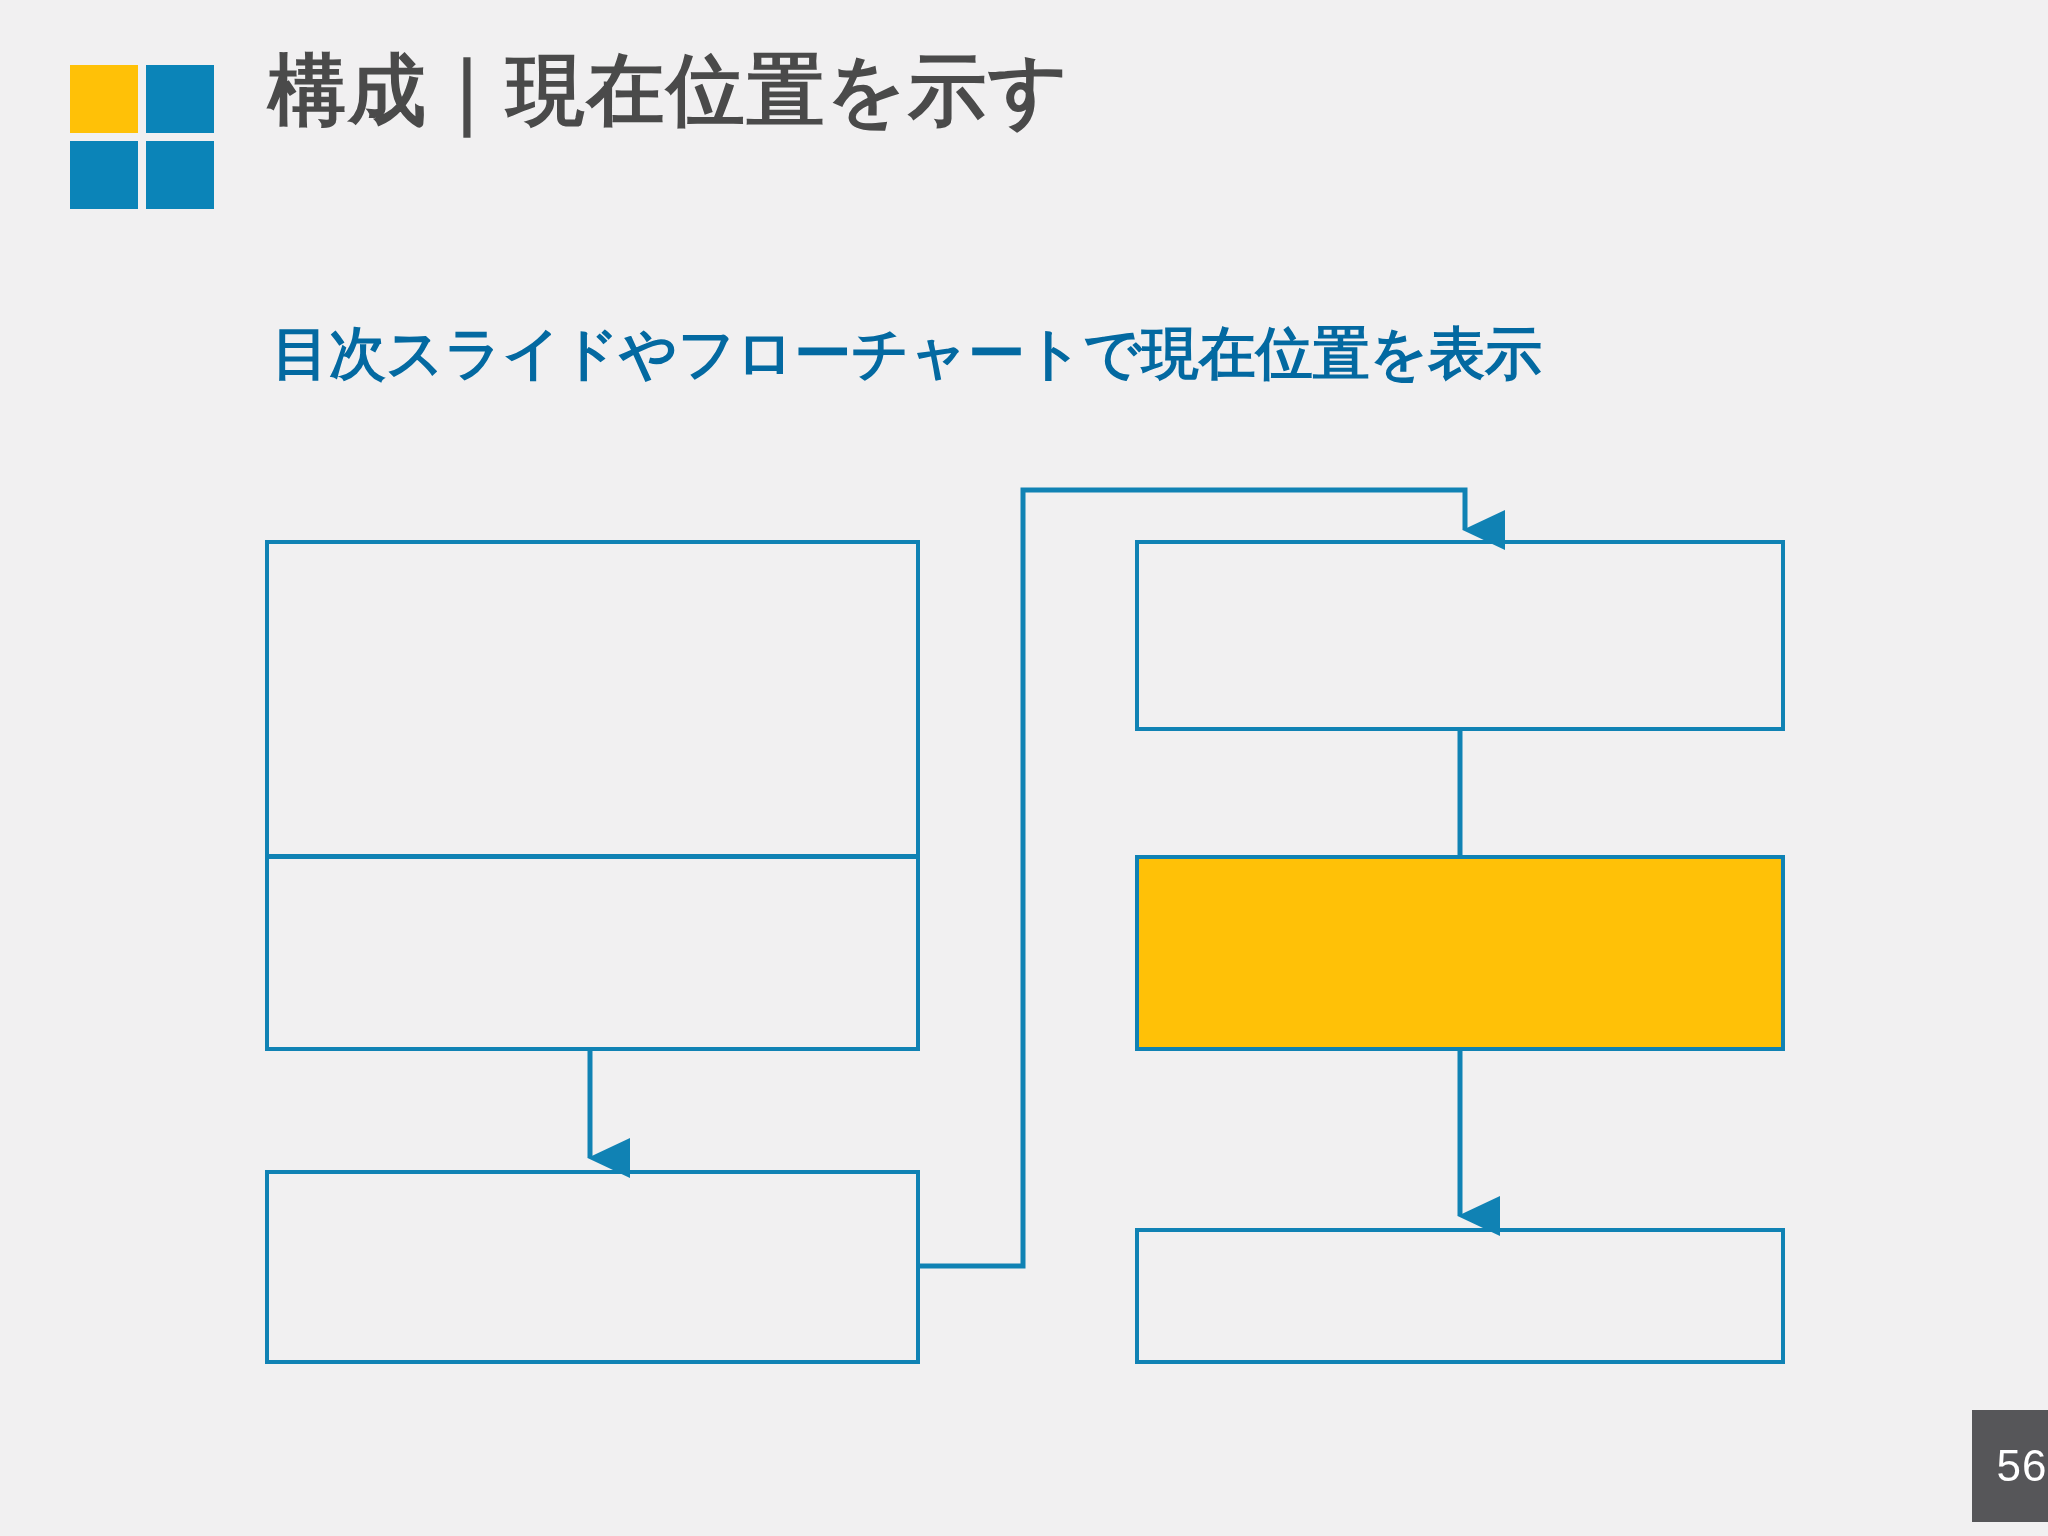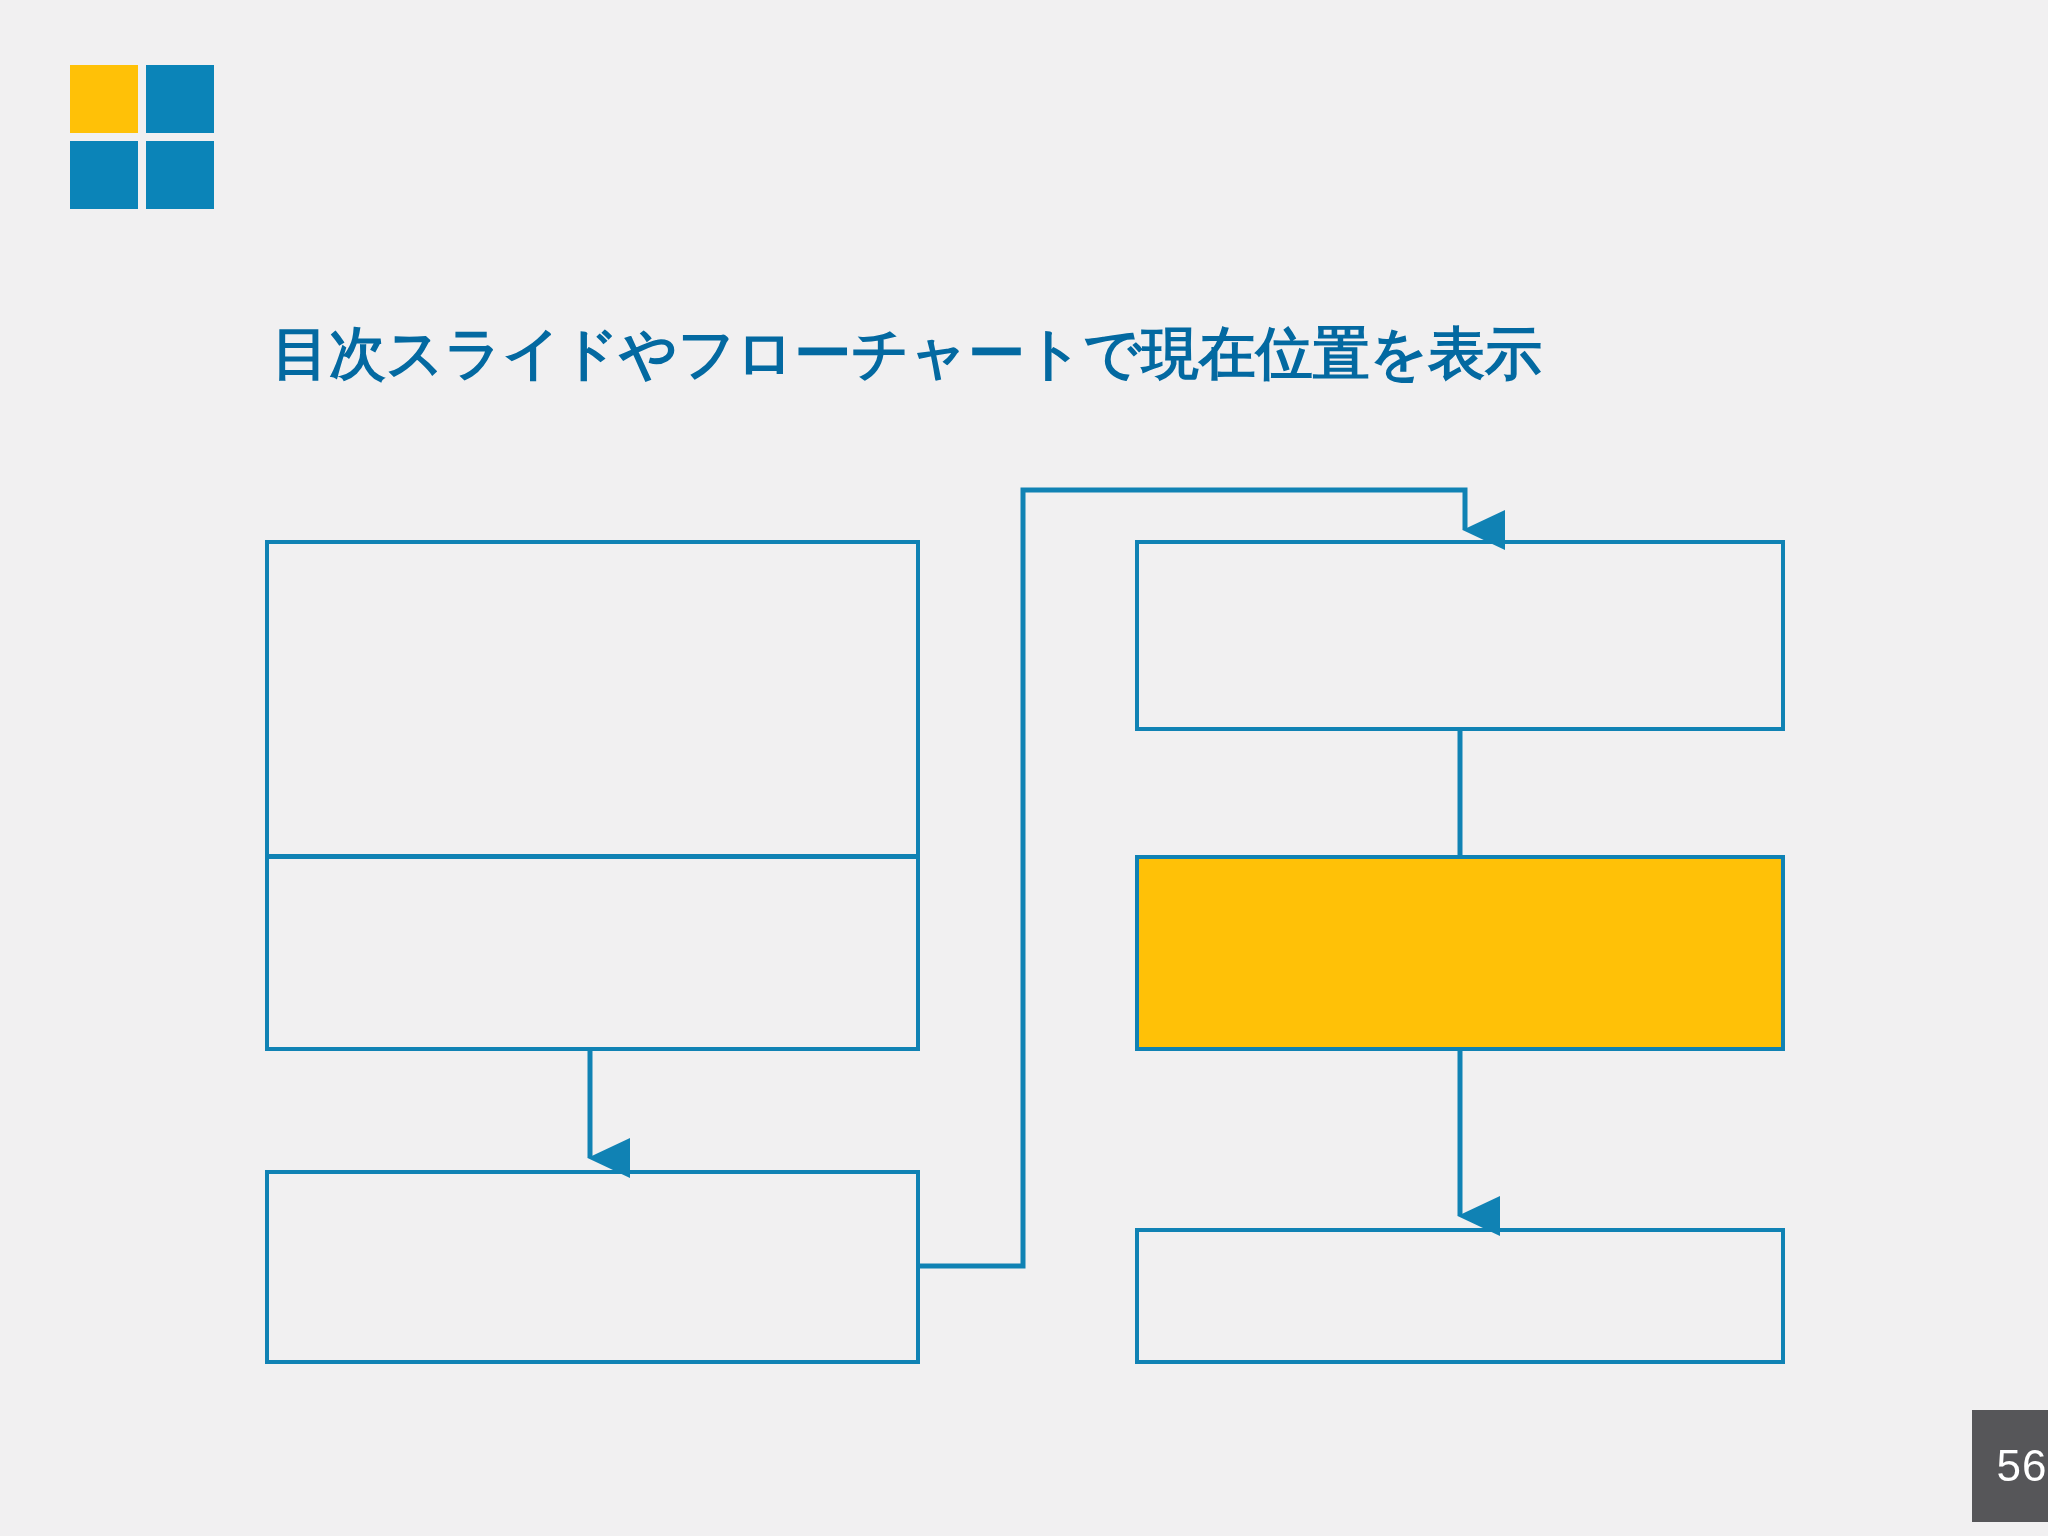--- a/index.html
+++ b/index.html
@@ -99,20 +99,21 @@
 
 <div id="slide-header">
 
   <div id="brand-logo">
     <span class="logo-cell tl" style="background: rgb(255, 193, 7);"></span>
     <span class="logo-cell tr" style="background: rgb(11, 132, 184);"></span>
     <span class="logo-cell bl" style="background: rgb(11, 132, 184);"></span>
     <span class="logo-cell br" style="background: rgb(11, 132, 184);"></span>
   </div>
 
+  <div id="slide-title" style="color: rgb(74, 74, 74);">構成｜現在位置を示す</div>
 </div>
 
 <div id="slide-subtitle" style="color: #0369a1;">目次スライドやフローチャートで現在位置を表示</div>
 
 <div id="flowchart">
 
   <svg id="flow-connectors" width="2048" height="1536" style="position:absolute;left:0;top:0;">
     <defs>
       <marker id="arrowhead" markerWidth="9" markerHeight="9" refX="4.5" refY="8" orient="auto" markerUnits="strokeWidth">
         <path d="M 0.5 0 L 8.5 0 L 4.5 8.5 Z" fill="#1082B4"></path>

